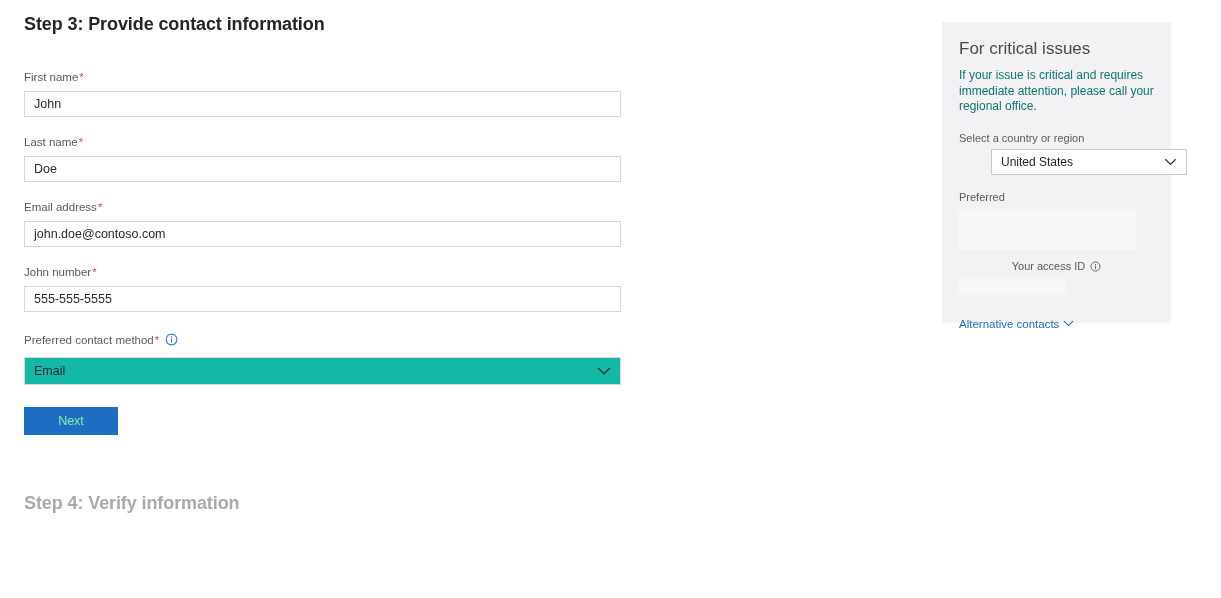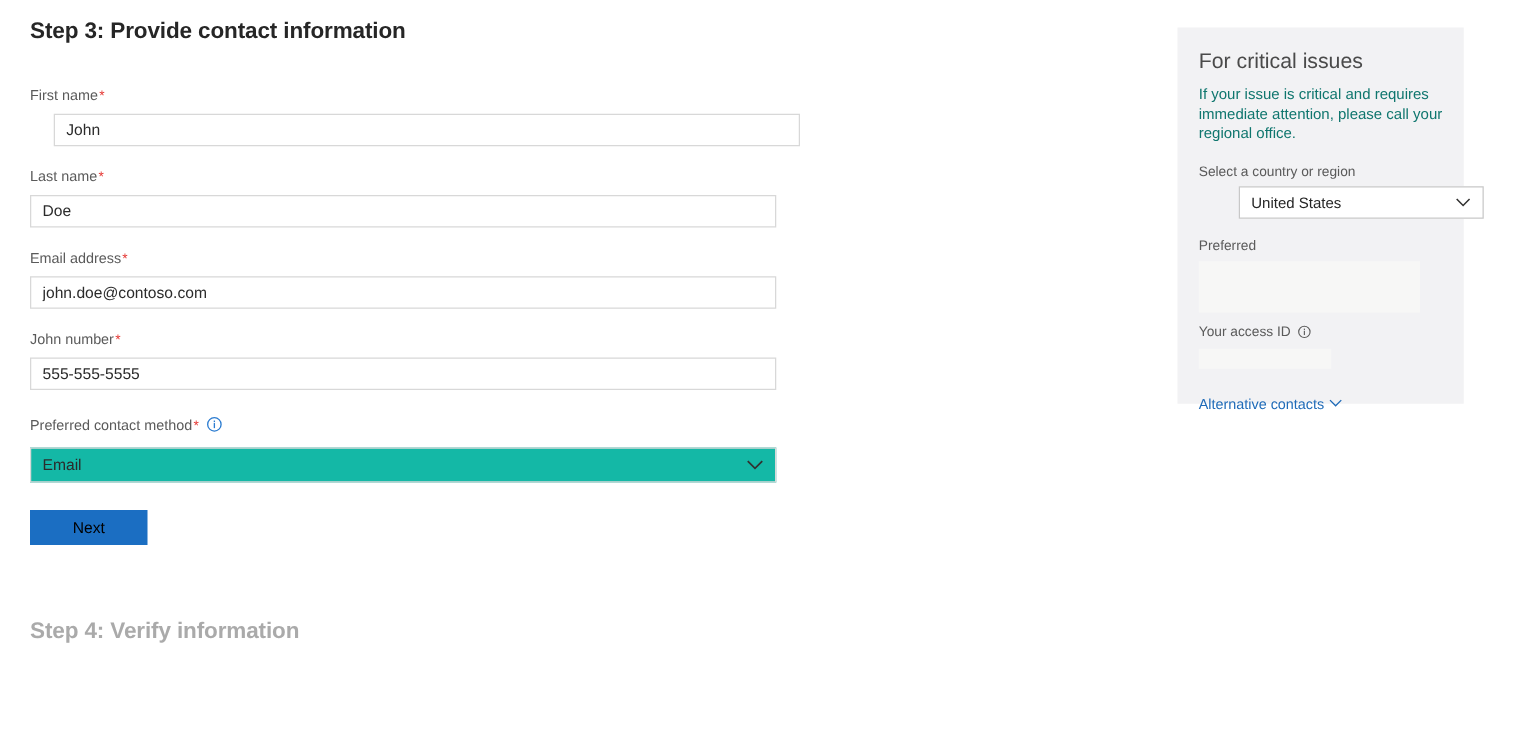--- a/index.html
+++ b/index.html
@@ -99,21 +99,21 @@
     pointer-events: none;
     line-height: 0;
   }
 
   .next-button {
     display: block;
     width: 94px;
     height: 28px;
     background: #1b6ec2;
     border: none;
-    color: #000000;
+    color: #86efac;
     font-family: "Liberation Sans", sans-serif;
     font-size: 12.5px;
     line-height: 28px;
     text-align: center;
     padding: 0;
     cursor: pointer;
     border-radius: 0;
   }
 
   .step-disabled {
@@ -211,21 +211,21 @@
 </style>
 </head>
 <body>
 
 <div class="form-column">
 
   <h1 class="page-title">Step 3: Provide contact information</h1>
 
   <div class="field-group" style="margin-top:34px;">
     <label class="field-label"><span>First name</span><span class="req-star">*</span></label>
-    <input class="text-input" type="text" style="margin-top: 7px; margin-left: 19px;" value="John">
+    <input class="text-input" type="text" style="margin-top: 7px;" value="John">
   </div>
 
   <div class="field-group" style="margin-top:18px;">
     <label class="field-label"><span>Last name</span><span class="req-star">*</span></label>
     <input class="text-input" type="text" style="margin-top: 7px;" value="Doe">
   </div>
 
   <div class="field-group" style="margin-top:18px;">
     <label class="field-label"><span>Email address</span><span class="req-star">*</span></label>
     <input class="text-input" type="text" style="margin-top: 7px;" value="john.doe@contoso.com">
@@ -270,21 +270,21 @@
             <polyline points="1.2,1.4 7,7.2 12.8,1.4" fill="none" stroke="#323130" stroke-width="1.4"></polyline>
           </svg></span>
     </div>
   </div>
 
   <div style="margin-top:15px;">
     <span class="panel-label">Preferred</span>
     <div class="skeleton skeleton-preferred"></div>
   </div>
 
-  <div style="margin-top:9px;">
+  <div style="margin-top:9px;text-align:center;">
     <span class="panel-label"><span>Your access ID</span><span class="info-icon" style="margin-left:5px;"><svg width="11" height="11" viewBox="0 0 16 16">
             <circle cx="8" cy="8" r="6.6" fill="none" stroke="#5a5a5a" stroke-width="1.3"></circle>
             <rect x="7.35" y="6.7" width="1.3" height="5" fill="#5a5a5a"></rect>
             <rect x="7.35" y="4.2" width="1.3" height="1.6" fill="#5a5a5a"></rect>
           </svg></span></span>
     <div class="skeleton skeleton-access"></div>
   </div>
 
   <a class="alt-contacts" style="display:inline-block;margin-top:22px;"><span>Alternative contacts</span><span class="alt-chevron"><svg width="11" height="7" viewBox="0 0 14 9">
           <polyline points="1.2,1.4 7,7.2 12.8,1.4" fill="none" stroke="#1f6bb8" stroke-width="1.4"></polyline>

